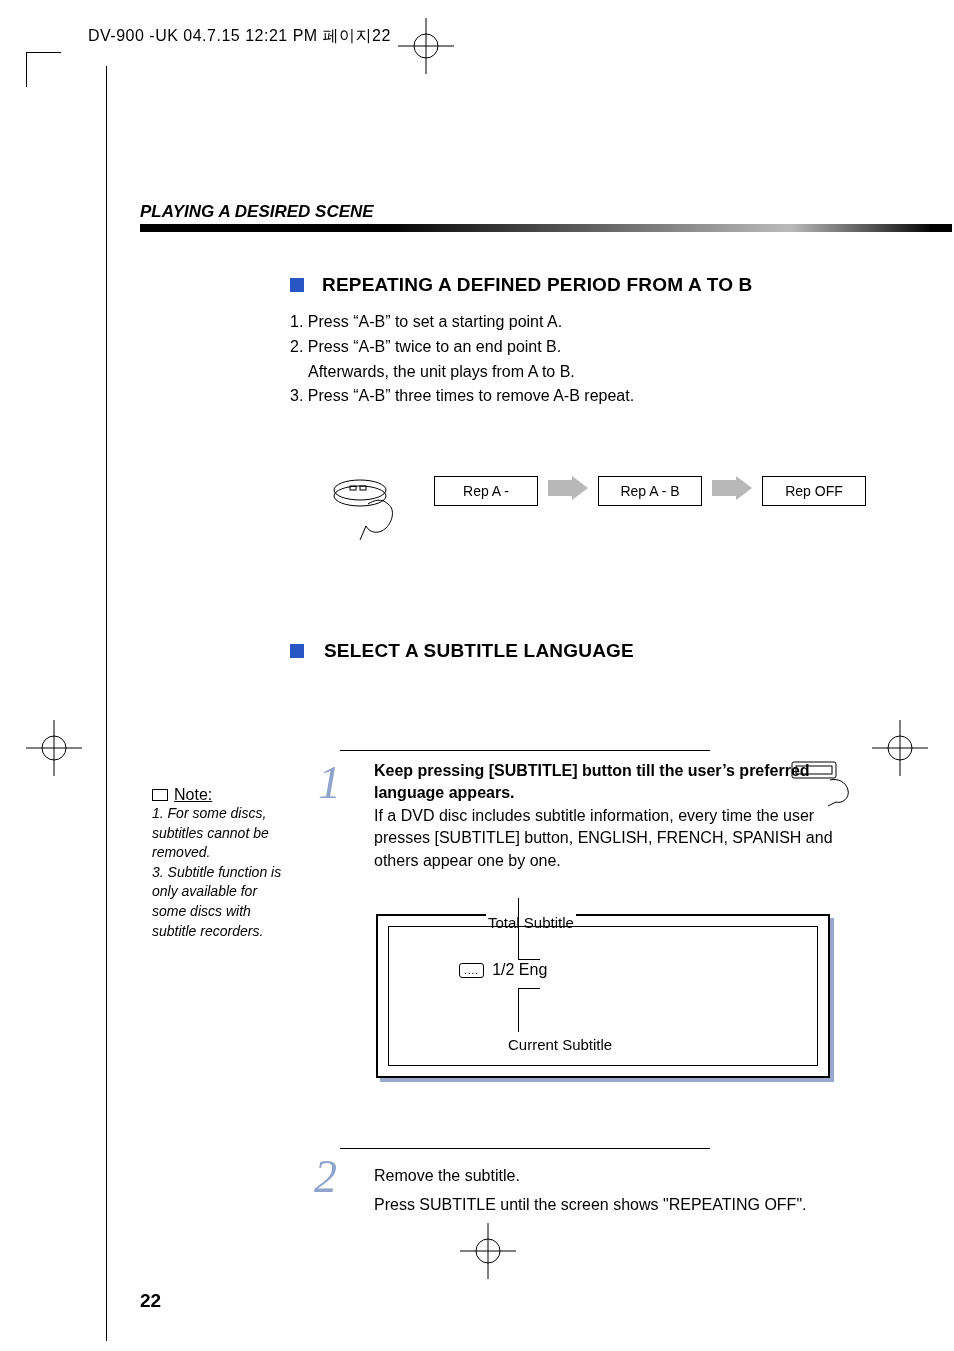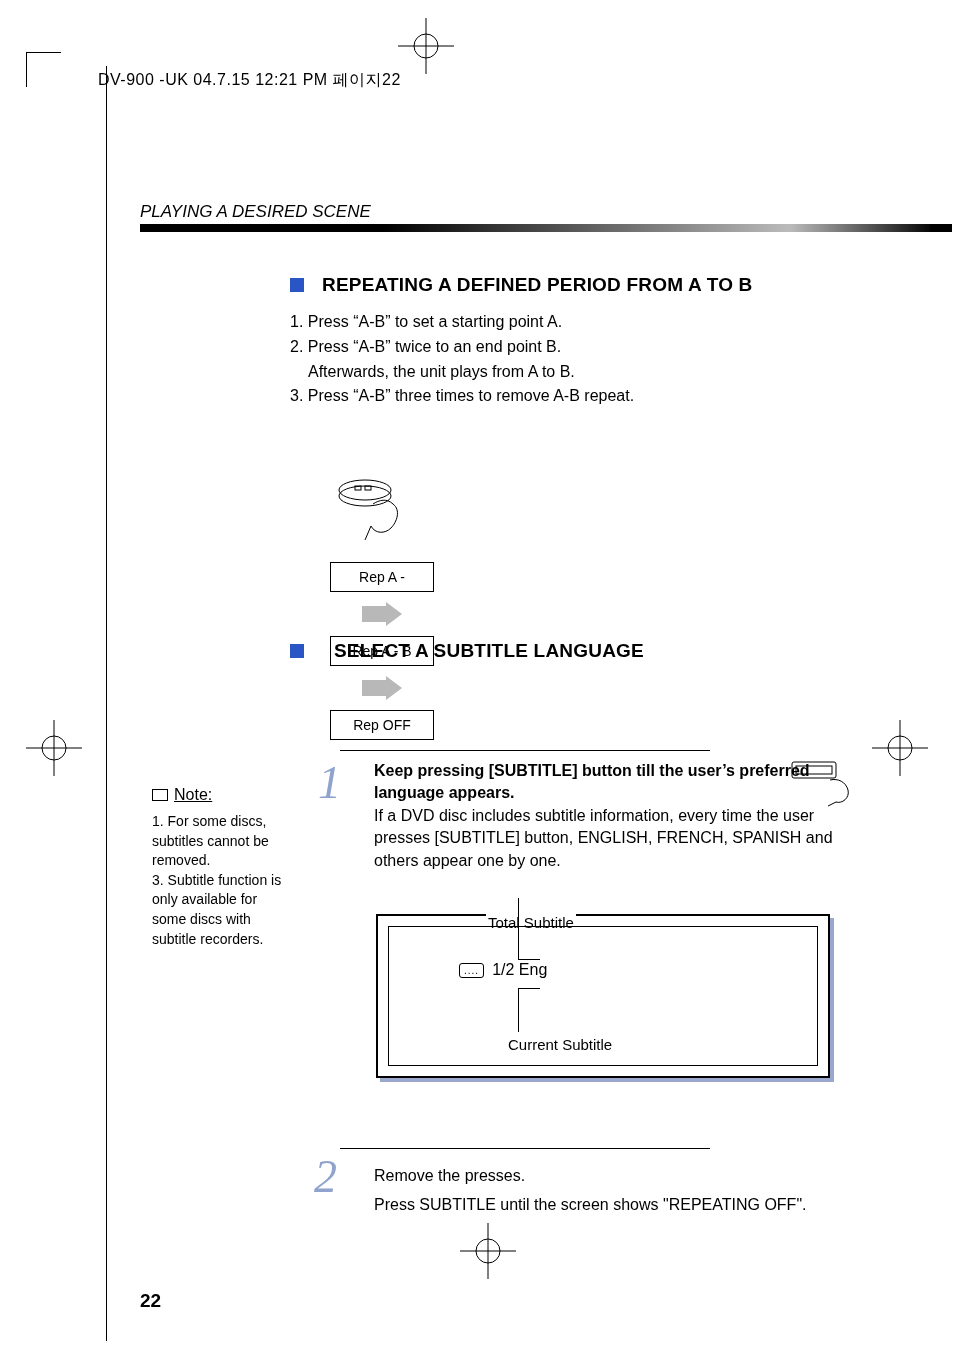--- a/index.html
+++ b/index.html
@@ -8,42 +8,41 @@
     font-family: "Helvetica Neue", Arial, sans-serif;
     background: #fff;
     width: 954px;
     height: 1351px;
     position: relative;
     color: #000;
   }
   .header-line {
     position: absolute;
     top: 26px;
-    left: 98px;
+    left: 88px;
     font-size: 16px;
     letter-spacing: 0.5px;
-    margin-top: 44px;
   }
   .top-crop {
     position: absolute;
     top: 18px;
     left: 398px;
   }
   .crop-mark svg { display:block; }
   .left-crop { position:absolute; top:720px; left:26px; }
   .right-crop { position:absolute; top:720px; right:26px; }
   .bottom-crop { position:absolute; bottom:72px; left:460px; }
   .corner-tl { position:absolute; top:52px; left:26px; width:34px; height:34px; border-left:1px solid #000; border-top:1px solid #000;}
   .vline-left { position:absolute; top:66px; left:106px; height:1275px; border-left:1px solid #000;}
 
   .section-title {
     position:absolute;
     top:202px; left:140px;
     font-style: italic;
-    font-weight: normal;
+    font-weight: bold;
     font-size: 17px;
   }
   .section-underline {
     position:absolute;
     top:224px; left:140px;
     width:812px; height:8px;
     background: linear-gradient(to right, #000 0%, #000 30%, #bbb 80%, #000 98%, #000 100%);
   }
   .section-underline::after {
     content:"";
@@ -55,51 +54,51 @@
   }
   .h2 {
     font-weight:bold; font-size:19px; letter-spacing:0.2px;
   }
   .sec1 { position:absolute; top:274px; left:290px; right:60px; }
   .sec1 .head-row { display:flex; gap:18px; align-items:flex-start; }
   .sec1 .body { margin-left:0; margin-top:12px; font-size:16px; line-height:1.55; }
   .sec1 .list { margin-top:14px; }
 
   .diagram-row {
-    position:absolute; top:476px; left:330px; display:flex; align-items:center; gap:10px;flex-direction:column;
+    position:absolute; top:476px; left:330px; display:flex; align-items:flex-start; gap:10px;
   }
   .remote-svg { margin-right:8px; }
   .state-box {
     border:1px solid #000; padding:6px 16px; font-size:14px; min-width:70px; text-align:center;
   }
   .arrow-gray { fill:#b8b8b8; }
 
   .sec2 { position:absolute; top:640px; left:290px; right:60px; }
-  .sec2 .head-row { display:flex; gap:30px; align-items:flex-start; }
+  .sec2 .head-row { display:flex; gap:20px; align-items:flex-start; }
   .sec2 .body { margin-top:12px; font-size:16px; line-height:1.55; max-width:600px;}
 
   .step-block1 { position:absolute; top:750px; left:340px; right:60px; border-top:1px solid #000; width:370px; }
   .big-num {
     position:absolute; font-family: Georgia, 'Times New Roman', serif; font-style:italic; color:#8fa3cc; font-size:46px; font-weight:500;
   }
   .num1 { top:756px; left:318px; }
   .step1-text {
     position:absolute; top:760px; left:374px; width:490px; font-size:16px; line-height:1.4;
   }
   .step1-text .bold { font-weight:bold; }
   .hand-remote-small { position:absolute; top:758px; left:788px; }
 
   .note-box {
     position:absolute; top:786px; left:152px; width:132px;
   }
   .note-title { font-size:16px; text-decoration:underline; display:flex; align-items:center; gap:4px;}
   .note-title::before {
     content:""; display:inline-block; width:14px; height:10px; border:1px solid #000; margin-right:2px;
   }
-  .note-body { font-size:14px; line-height:1.4; margin-top:8px;}
+  .note-body { font-style:italic; font-size:14px; line-height:1.4; }
 
   .tv-area { position:absolute; top:892px; left:376px; }
   .tv-frame {
     position:relative; width:450px; height:160px; border:2px solid #000; margin-top:22px;
     box-shadow: 4px 4px 0 #9aa8d0;
   }
   .tv-inner {
     position:absolute; top:10px; left:10px; right:10px; bottom:10px; border:1px solid #000;
   }
   .osd-row { position:absolute; top:34px; left:70px; display:flex; align-items:center; gap:8px; font-size:16px;}
@@ -234,17 +233,17 @@
       </div>
     </div>
     <div class="pointer-line2"></div>
     <div class="tv-label-bottom">Current Subtitle</div>
   </div>
 </div>
 
 <div class="step-block2"></div>
 <div class="big-num num2">2</div>
 <div class="step2-text">
-  <div>Remove the presses.</div>
+  <div>Remove the subtitle.</div>
   <div>Press SUBTITLE until the screen shows "REPEATING OFF".</div>
 </div>
 
 <div class="page-num">22</div>
 
 </body></html>

